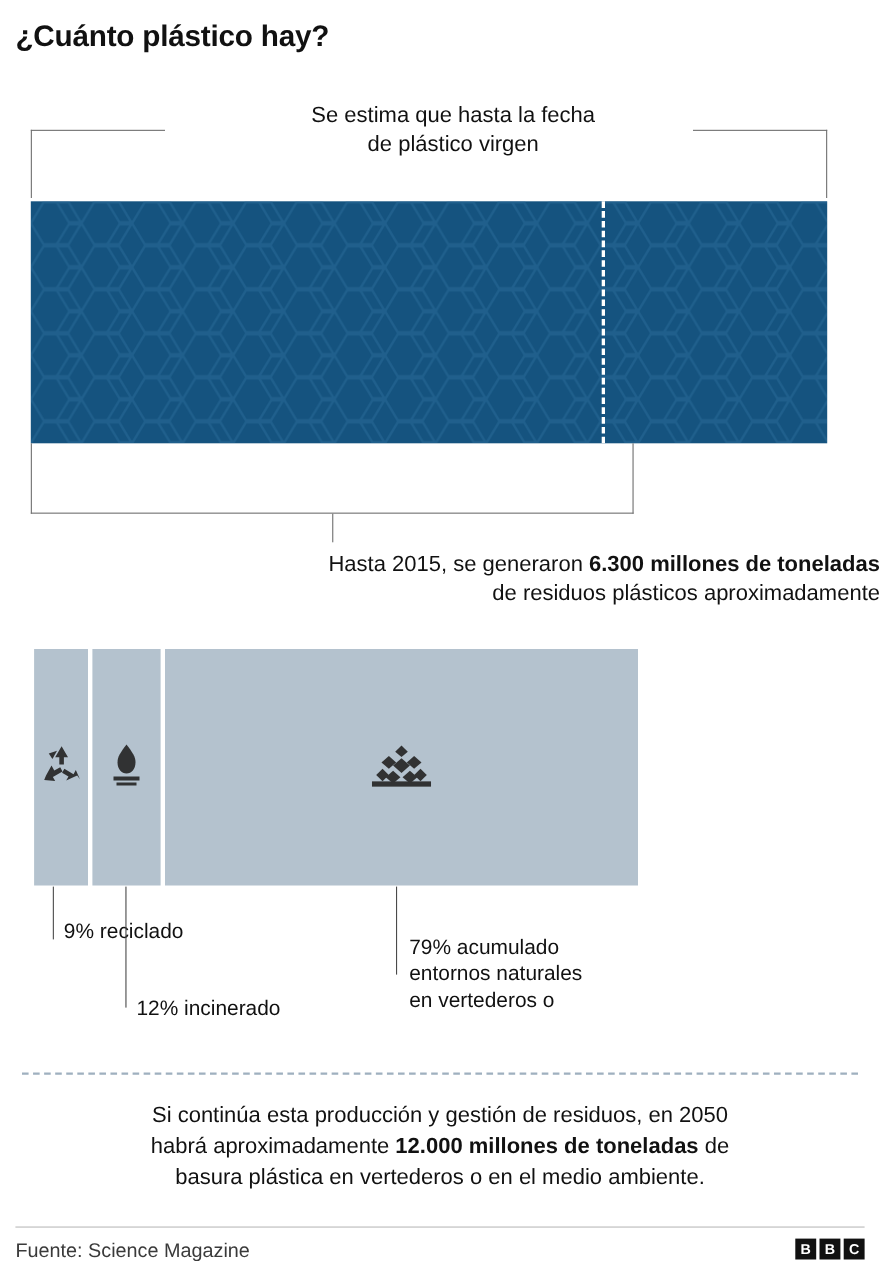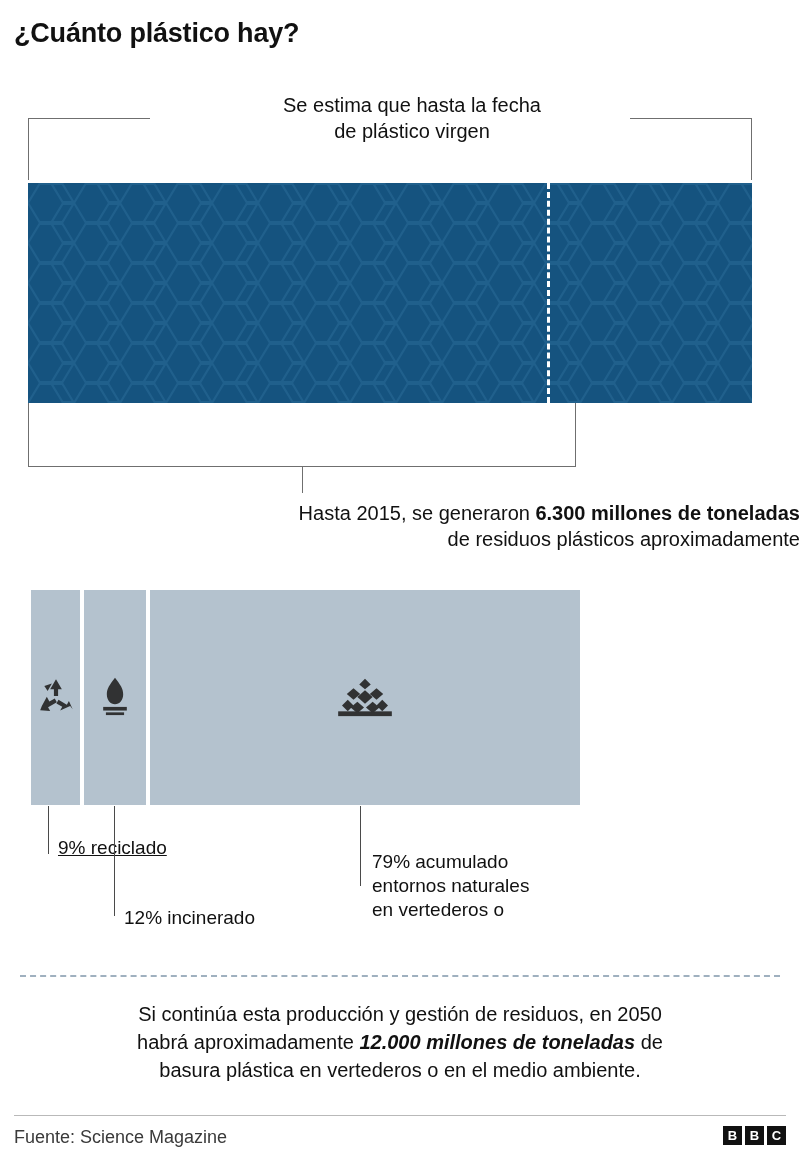--- a/index.html
+++ b/index.html
@@ -143,21 +143,21 @@
 
   .bottom-caption{
     position:absolute;
     left:30px; top:1000px;
     width:740px;
     text-align:center;
     font-size:20px;
     line-height:28px;
     color:#111;
   }
-  .bottom-caption b{font-weight:bold;font-style:italic;}
+  .bottom-caption b{font-weight:bold;}
 
   
   .footer-rule{
     position:absolute;
     left:14px; top:1115px;
     width:772px; height:0;
     border-top:1px solid #b9b9b9;
   }
   .source{
     position:absolute;
@@ -249,21 +249,21 @@
           <path d="M48 28 l6 6 -6 6 -6 -6 z"></path>
           <path d="M22 30 l7 6 -7 6 -7 -6 z"></path>
           <path d="M38 30 l7 6 -7 6 -7 -6 z"></path>
           <rect x="2" y="40" width="56" height="5"></rect>
         </svg>
       </span>
     </div>
   </div>
 
   <div class="leader" style="left:48px;top:806px;height:48px;"></div>
-  <div class="lbl" style="left:58px;top:836px;text-decoration:underline;">9% reciclado</div>
+  <div class="lbl" style="left:58px;top:836px;">9% reciclado</div>
 
   <div class="leader" style="left:114px;top:806px;height:110px;"></div>
   <div class="lbl" style="left:124px;top:906px;">12% incinerado</div>
 
   <div class="leader" style="left:360px;top:806px;height:80px;"></div>
   <div class="lbl" style="left:372px;top:850px;width:300px;">
     <div>79% acumulado</div>
     <div>entornos naturales</div>
     <div>en vertederos o</div>
   </div>

